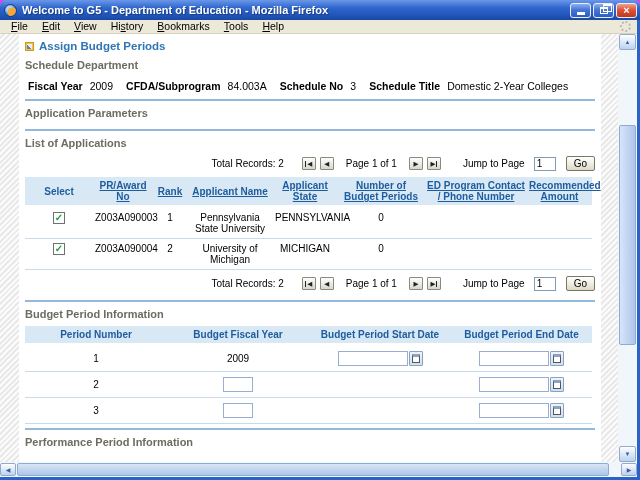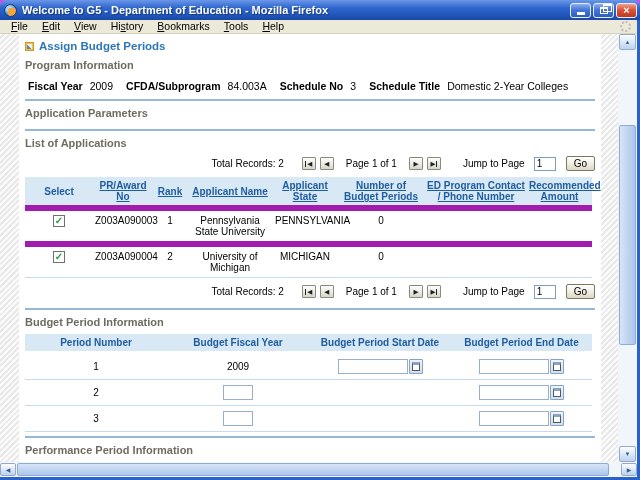--- a/index.html
+++ b/index.html
@@ -96,21 +96,21 @@
   .jumpinput { width:22px; height:14px; border:1px solid #7f9db9; font-size:10px; padding:0 2px; }
   .gobtn { margin-left:10px; font-family:"Liberation Sans",sans-serif; font-size:10px; color:#000; padding:0 7px; height:15px;
     background:linear-gradient(180deg,#ffffff 0%,#ece9dd 60%,#dcd8c8 100%); border:1px solid #7b7761; border-radius:2px; cursor:pointer; }
 
   table.grid { border-collapse:collapse; table-layout:fixed; width:567px; margin-top:6px; }
   table.grid th { background:#d9e8f5; font-size:10px; font-weight:bold; color:#1d5c9e;
     padding:3px 2px; text-align:center; vertical-align:middle; border-bottom:3px solid #fff; }
   table.grid th .lnk { text-decoration:underline; cursor:pointer; }
   table.grid td { font-size:10px; color:#000; text-align:center; vertical-align:top;
     padding:4px 2px; border-bottom:1px solid #c7dbee; }
-  table.grid tr.datarow td { border-top:6px solid #a21caf; }
+  table.grid tr.datarow td { border-top:1px solid #a21caf; }
 
   .cb { display:inline-flex; width:12px; height:12px; border:1px solid #707070; background:#fff;
     align-items:center; justify-content:center; font-size:10px; font-weight:bold; color:#1f9b3c; cursor:pointer; }
   .cb.checked::after { content:"\2713"; margin-top:-1px; }
 
   table.bp { border-collapse:collapse; table-layout:fixed; width:567px; margin-top:6px; }
   table.bp th { background:#d9e8f5; font-size:10px; font-weight:bold; color:#1d5c9e; padding:3px 10px; text-align:center;
     border-bottom:3px solid #fff; }
   table.bp td { font-size:10px; color:#000; text-align:center; vertical-align:middle; padding:5px 2px; border-bottom:1px solid #c7dbee; }
   .datewrap { display:inline-flex; align-items:center; }
@@ -154,21 +154,21 @@
     <div class="stripe l"></div>
     <div class="stripe r"></div>
 
     <div class="content">
 
       <div class="page-title-row">
         <span class="pt-icon"></span>
         <span class="page-title">Assign Budget Periods</span>
       </div>
 
-      <div class="section-head" style="margin-top:7px;">Program Information</div>
+      <div class="section-head" style="margin-top:7px;">Schedule Department</div>
 
       <div class="sched-row">
         <span class="fpair">
             <span class="flabel">Fiscal Year</span>
             <span class="fvalue">2009</span>
           </span>
         <span class="fpair">
             <span class="flabel">CFDA/Subprogram</span>
             <span class="fvalue">84.003A</span>
           </span>

